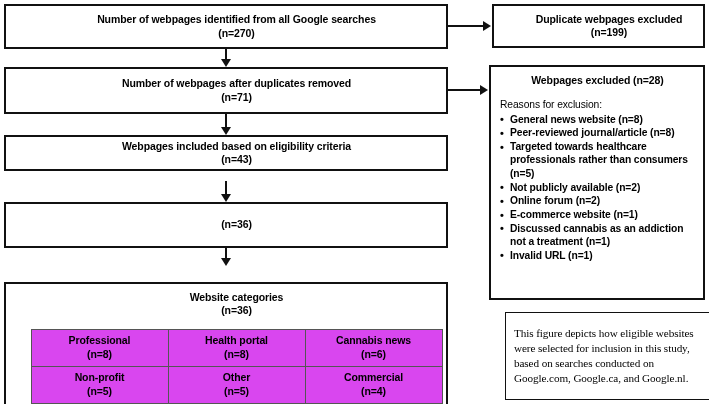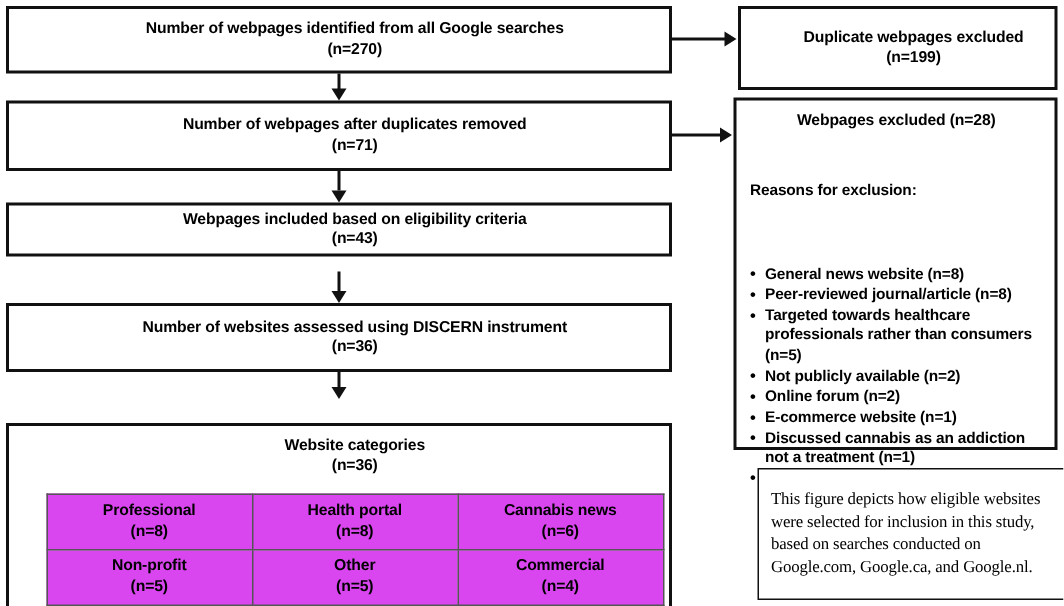--- a/index.html
+++ b/index.html
@@ -42,44 +42,43 @@
     white-space: nowrap;
   }
 
   
   #box-identified  { left: 4px;  top: 4px;   width: 444px; height: 45px; }
   #box-afterdup    { left: 4px;  top: 67px;  width: 444px; height: 47px; }
   #box-eligibility { left: 4px;  top: 135px; width: 444px; height: 36px; }
   #box-discern     { left: 4px;  top: 202px; width: 444px; height: 46px; }
 
   
-  #box-duplicates  { left: 492px; top: 4px;  width: 213px; height: 56px; align-items: center; }
+  #box-duplicates  { left: 492px; top: 4px;  width: 213px; height: 44px; align-items: center; }
 
   #box-excluded {
     left: 489px;
     top: 65px;
     width: 216px;
     height: 235px;
     justify-content: flex-start;
     align-items: stretch;
     text-align: left;
     padding: 7px 8px 6px 9px;
-    gap: 23px;
   }
   #box-excluded .excl-title {
     text-align: center;
     font-weight: bold;
     font-size: 10.5px;
     margin-bottom: 11px;
     white-space: nowrap;
   }
   #box-excluded .excl-subtitle {
-    font-weight: bold;
+    font-weight: normal;
     font-size: 10.3px;
-    margin-bottom: 19px;
+    margin-bottom: 1px;
   }
   #box-excluded ul {
     list-style: none;
     margin: 0;
     padding: 0;
   }
   #box-excluded li {
     position: relative;
     font-weight: bold;
     font-size: 10.3px;
@@ -181,21 +180,20 @@
     <span class="box-line">Number of webpages after duplicates removed</span>
     <span class="box-line">(n=71)</span>
   </div>
 
   <div class="flow-box" id="box-eligibility">
     <span class="box-line">Webpages included based on eligibility criteria</span>
     <span class="box-line">(n=43)</span>
   </div>
 
   <div class="flow-box" id="box-discern">
-    <span class="box-line">Number of websites assessed using DISCERN instrument</span>
     <span class="box-line">(n=36)</span>
   </div>
 
   <div class="flow-box" id="box-categories">
     <div class="cat-head">
       <span class="box-line">Website categories</span>
       <span class="box-line">(n=36)</span>
     </div>
     <table id="cat-table">
       <tbody>

